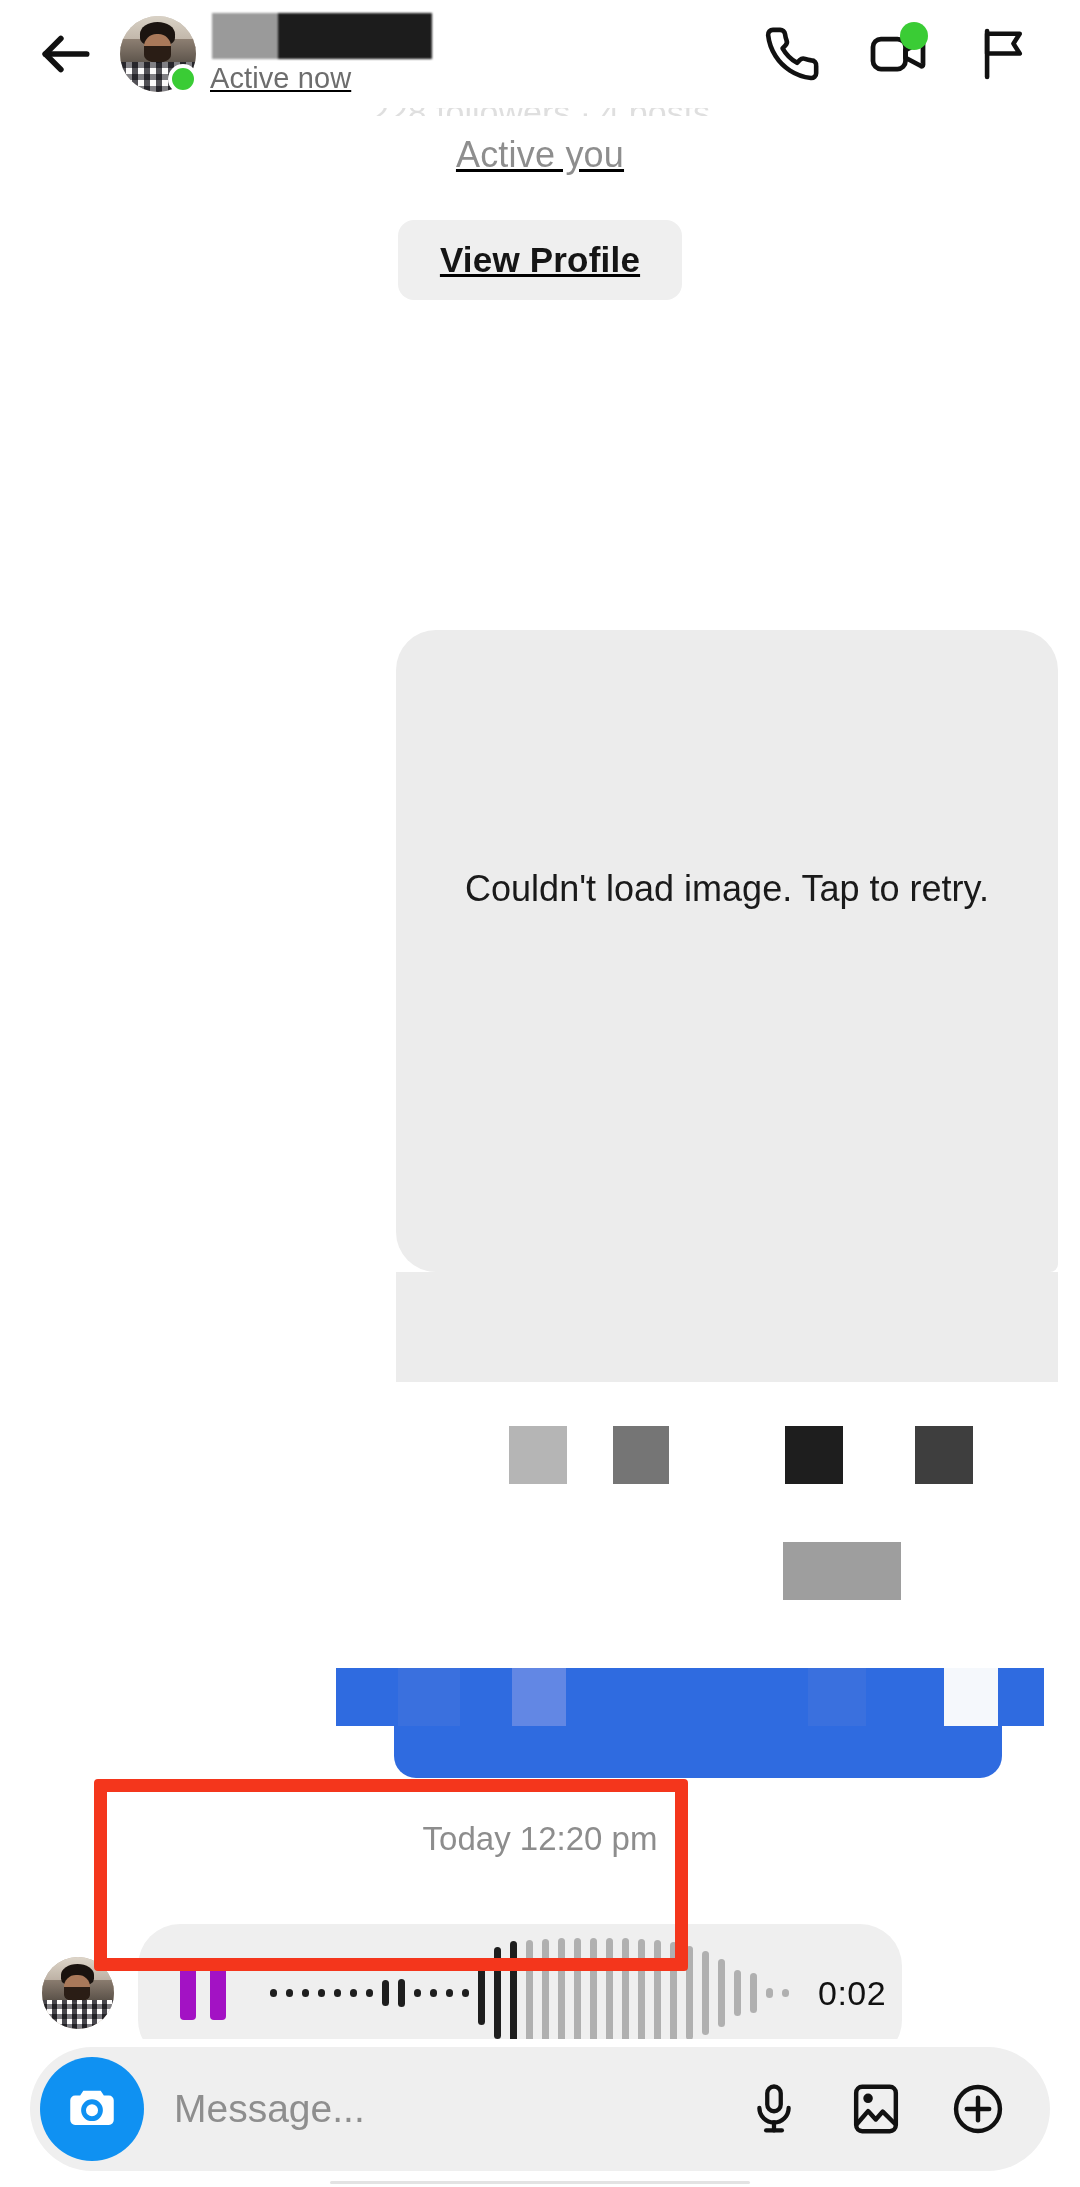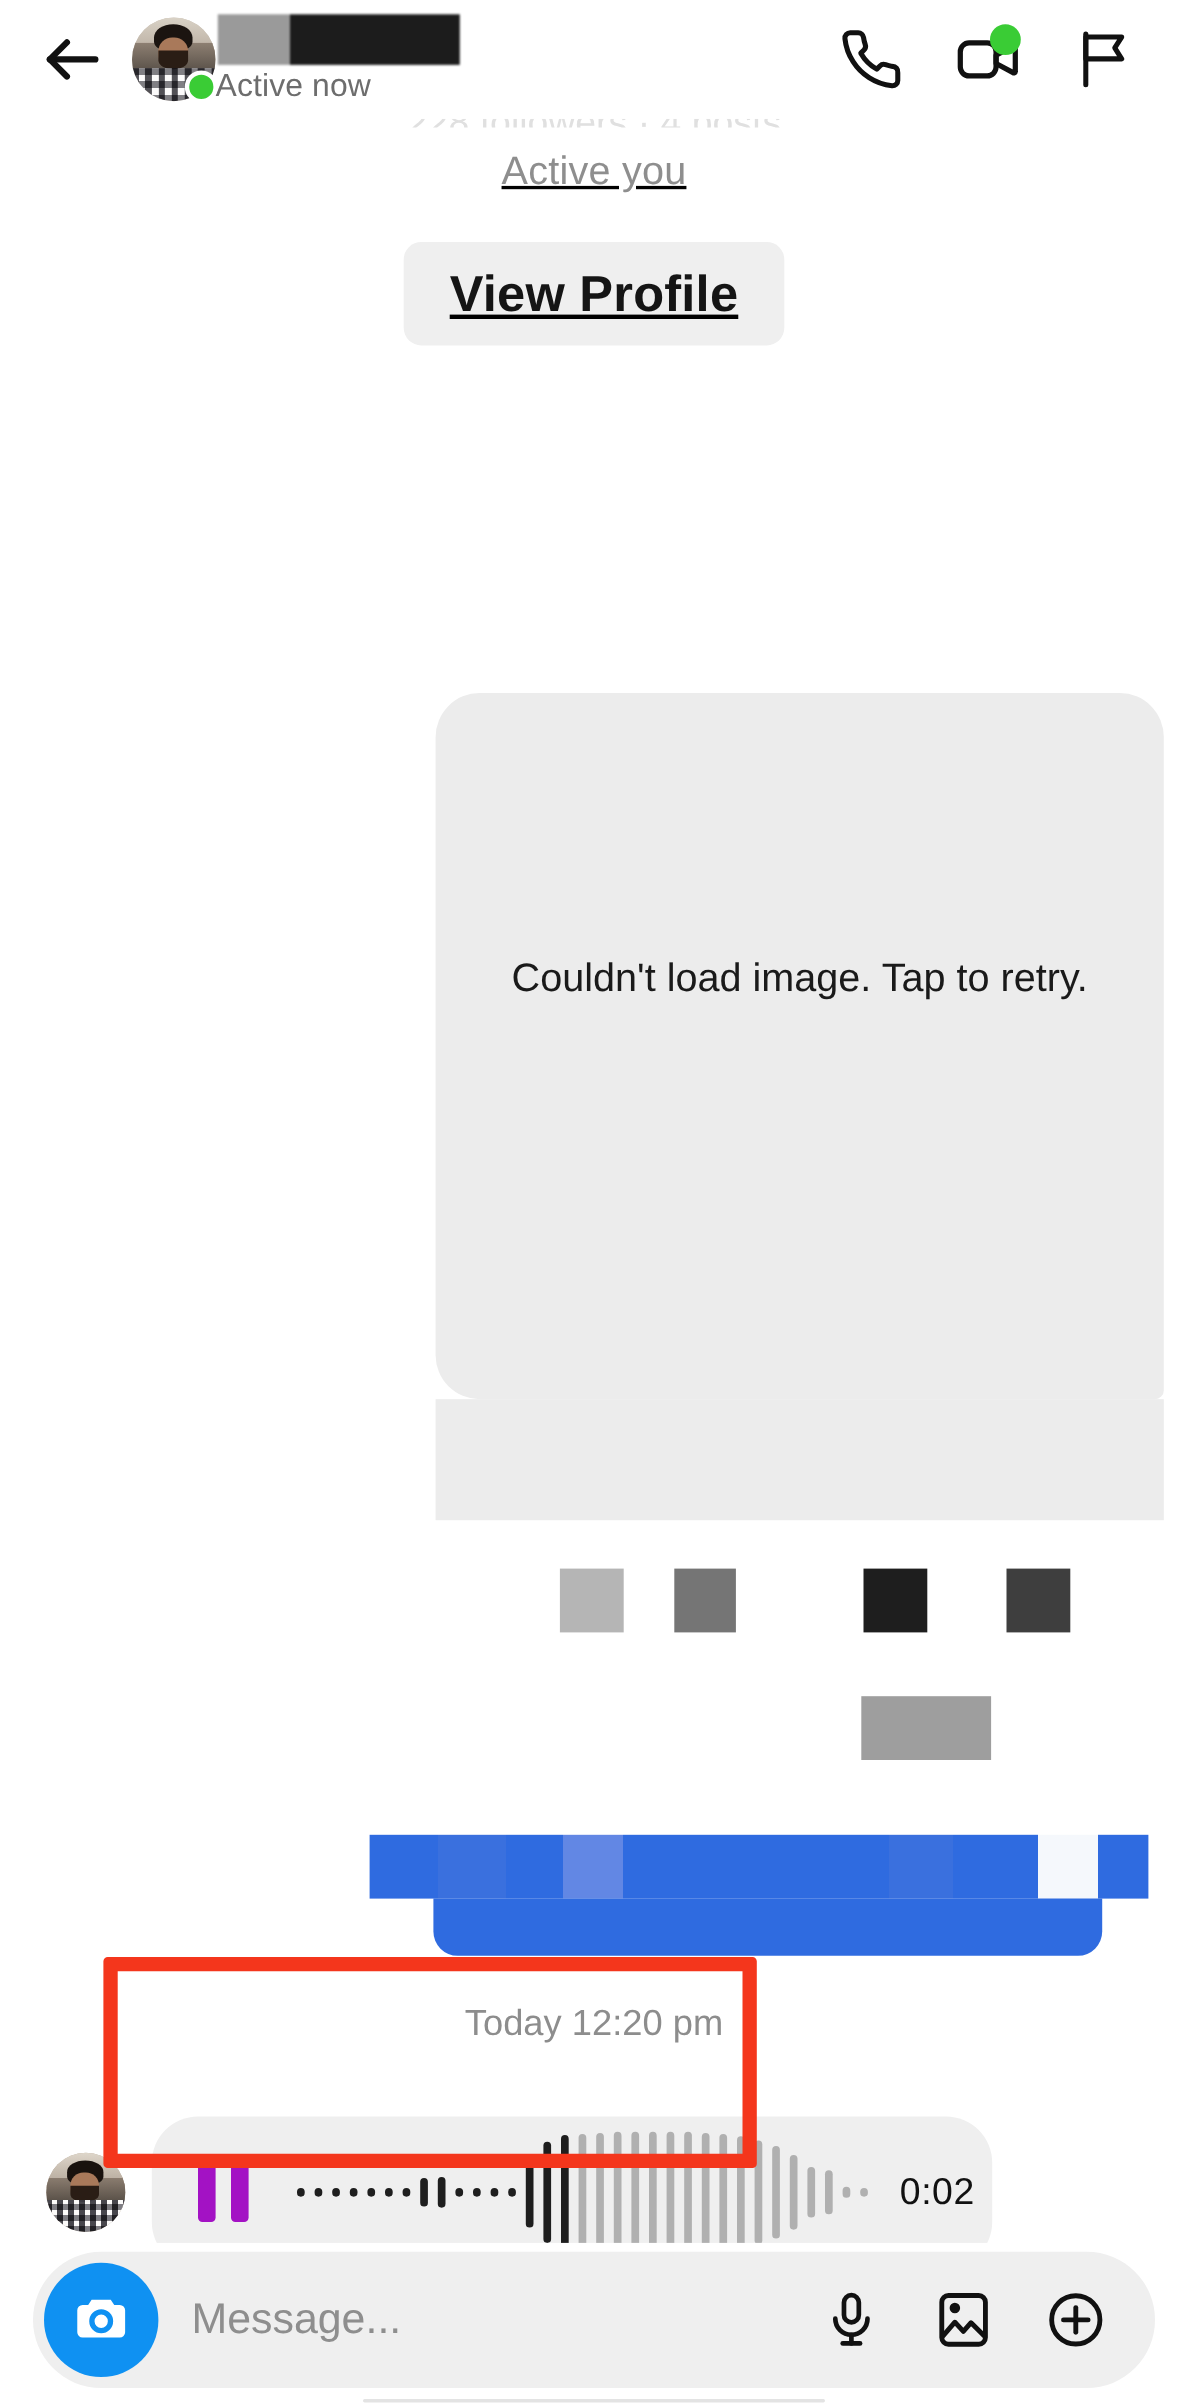--- a/index.html
+++ b/index.html
@@ -50,22 +50,23 @@
       background:
         repeating-linear-gradient(90deg, rgba(30,30,40,.75) 0 6px, rgba(255,255,255,.85) 6px 12px),
         repeating-linear-gradient(0deg, rgba(30,30,40,.55) 0 6px, rgba(255,255,255,.6) 6px 12px);
       background-blend-mode:multiply; }
   .online-dot {
     position:absolute; right:-2px; bottom:-2px;
     width:30px; height:30px; border-radius:50%;
     background:#3ACC35; border:4px solid #ffffff;
   }
   .hdr-text {
+    margin-left:14px;
     display:flex; flex-direction:column; justify-content:flex-start;
-    flex:1 1 auto; min-width:0;
+    flex:1 1 auto; min-width:0;text-decoration:underline;
   }
   .redact-name {
     width:220px; height:46px;
     margin-bottom:2px; margin-left:2px;
     background:linear-gradient(90deg,#9a9a9a 0 30%, #1c1c1c 30% 100%);
     filter:blur(1px);
   }
   .hdr-status {
     font-size:29px; color:#6d6d6d; letter-spacing:.1px;
     line-height:34px;
@@ -106,21 +107,21 @@
     margin-top:18px;
     letter-spacing:.2px;
   }
   .view-profile-btn {
     margin-top:44px;
     background:#EFEFEF;
     border:none;
     border-radius:16px;
     padding:20px 42px;
     font-family:"Liberation Sans", sans-serif;
-    font-size:46px; font-weight:bold; color:#151515;
+    font-size:35px; font-weight:bold; color:#151515;
     letter-spacing:.2px;
   }
 
   
   .img-bubble {
     position:absolute;
     left:396px; top:522px;
     width:662px; height:642px;
     background:#ECECEC;
     border-radius:40px 40px 8px 40px;

